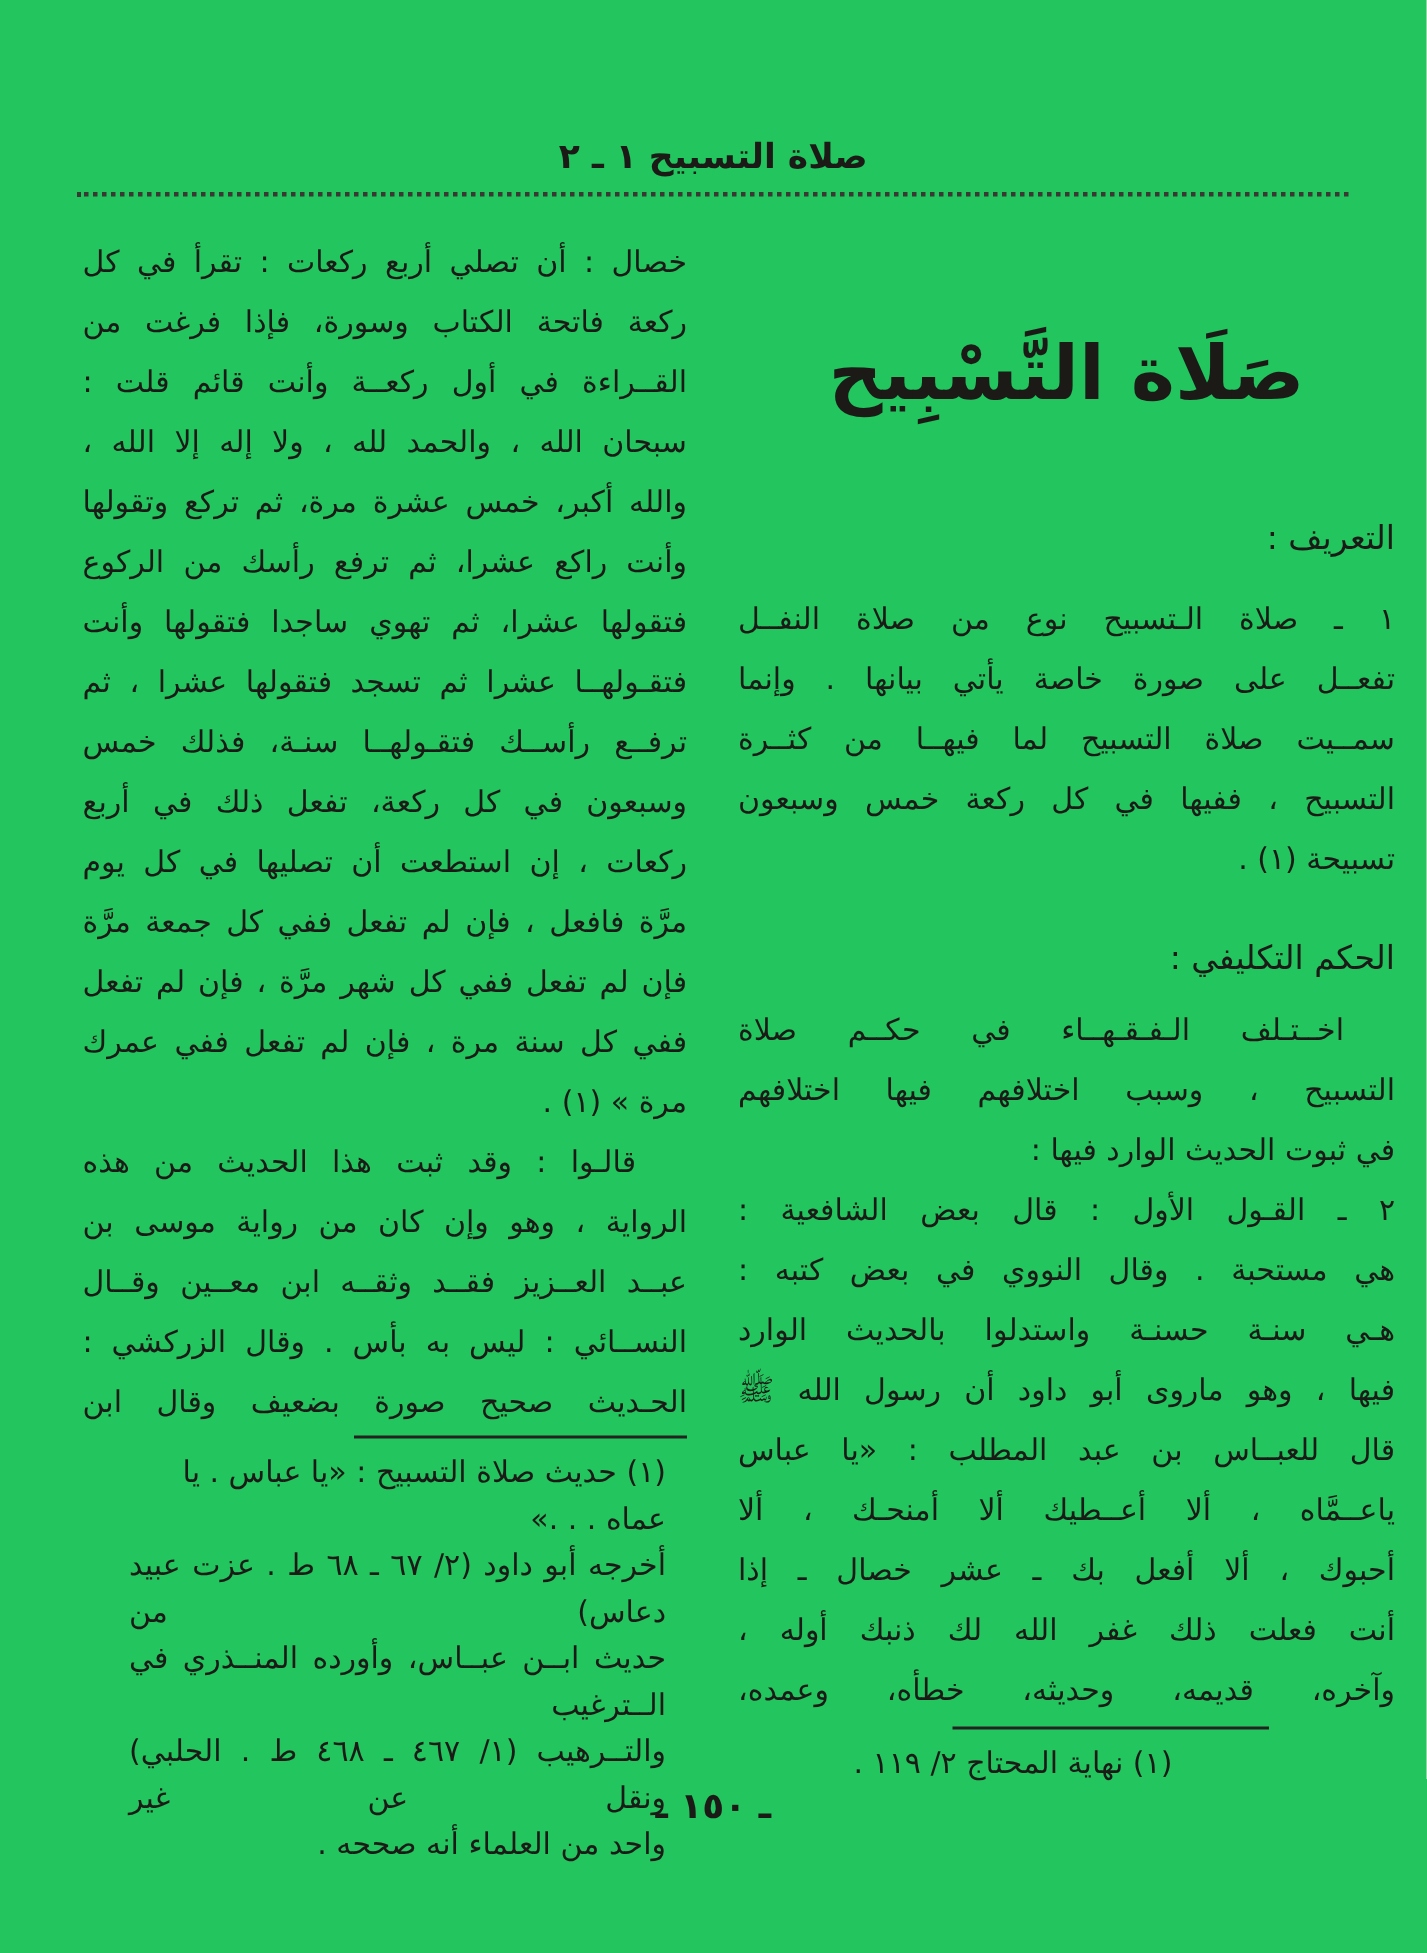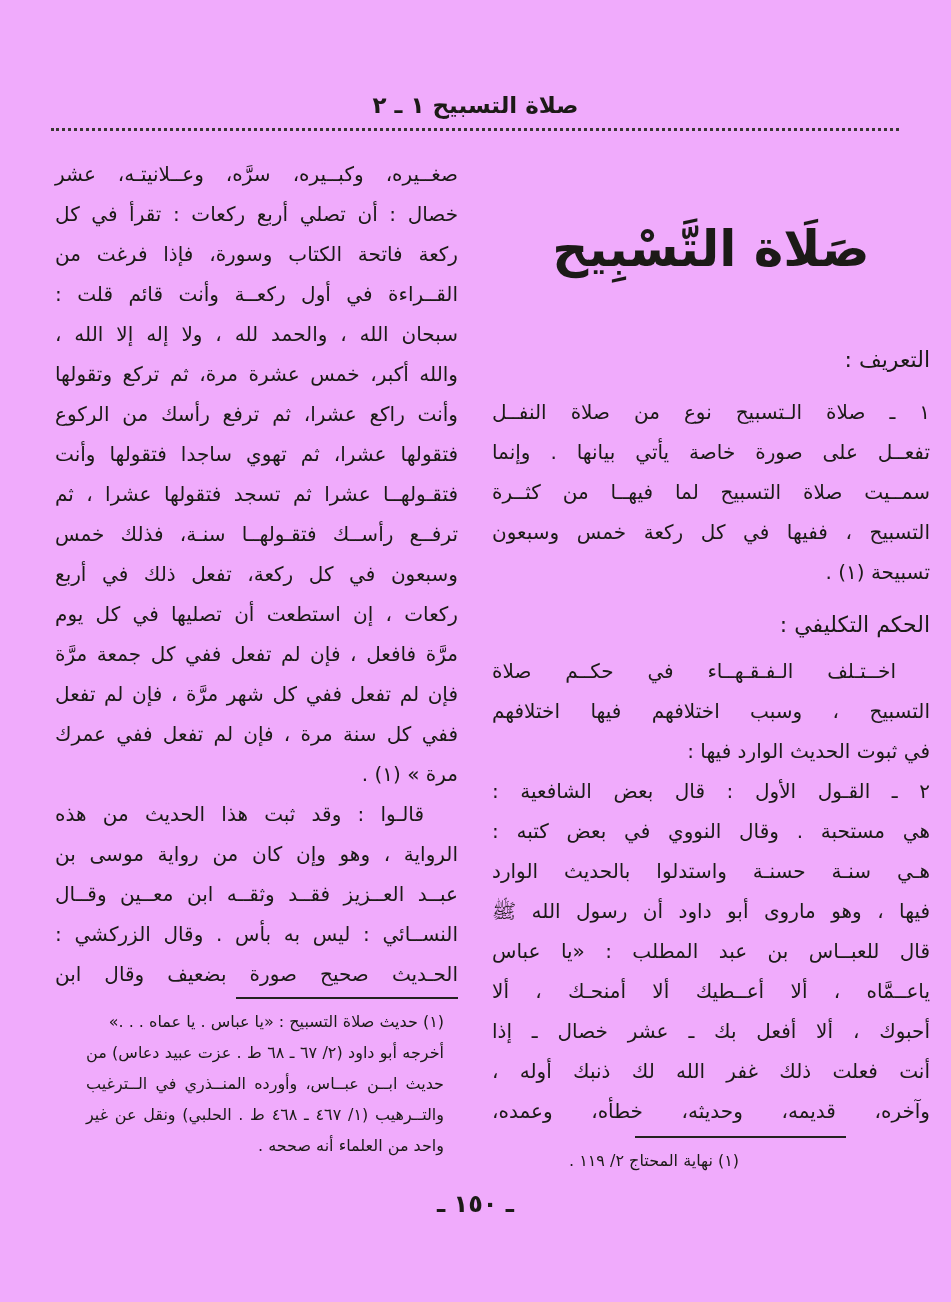--- a/index.html
+++ b/index.html
@@ -5,21 +5,21 @@
   * { margin: 0; padding: 0; box-sizing: border-box; }
   html, body { background: #e9e7e1; }
   body {
     width: 951px; height: 1302px;
     font-family: "DejaVu Sans", sans-serif;
     color: #1c1a17;
   }
   .page {
     position: relative;
     width: 951px; height: 1302px;
-    background: #f0abfc;
+    background: #22c55e;
     direction: rtl;
     overflow: hidden;
   }
   
   .running-header {
     position: absolute; top: 92px; left: 0; right: 0;
     text-align: center;
     font-size: 23px; font-weight: bold;
   }
   .dotted-rule {
@@ -36,21 +36,21 @@
     font-size: 50px; font-weight: bold;
     text-align: center;
     padding-top: 50px; margin-bottom: 40px;
     line-height: 102px;
   }
   .sec-heading {
     font-size: 22px; font-weight: normal;
     line-height: 40px;
     margin-bottom: 12px;
   }
-  .sec-heading.second { margin-top: 13px; margin-bottom: 6px; }
+  .sec-heading.second { margin-top: 28px; margin-bottom: 6px; }
 
   .line {
     font-size: 20px;
     line-height: 40px;
     text-align: justify;
     text-align-last: justify;
     white-space: normal;
   }
   .line.end { text-align: center; text-align-last: right; }
   .line.indent { padding-right: 34px; }
@@ -59,21 +59,21 @@
   .fn-rule {
     border-top: 2px solid #242220;
     margin-bottom: 7px;
   }
   .col-continuation .fn-rule { width: 222px; margin-top: 3px; }
   .col-primary .fn-rule { width: 211px; margin-top: 5px; margin-right: 84px; }
   .fn-block { font-size: 16px; }
   .col-continuation .fn-block { width: 358px; margin-right: 14px; }
   .col-primary .fn-block { padding-left: 77px; }
   .fn-line {
-    font-size: 16px;
+    font-size: 20px;
     line-height: 31px;
     text-align: justify;
     text-align-last: justify;
   }
   .fn-line.end { text-align: right; text-align-last: right; }
   .col-primary .fn-line { text-align: right; text-align-last: left; direction: rtl; }
 
   .page-number {
     position: absolute; top: 1190px; left: 0; right: 0;
     text-align: center;
@@ -127,21 +127,20 @@
     <div class="fn-block">
 
     <div class="fn-line end">(١) نهاية المحتاج ٢/ ١١٩ .</div>
       </div>
   </div>
 
   <div class="col col-continuation">
 
     <div class="para">
 
-    <div class="line">صغــيره، وكبــيره، سرَّه، وعــلانيتـه، عشر</div>
         <div class="line">خصال : أن تصلي أربع ركعات : تقرأ في كل</div>
         <div class="line">ركعة فاتحة الكتاب وسورة، فإذا فرغت من</div>
         <div class="line">القــراءة في أول ركعــة وأنت قائم قلت :</div>
         <div class="line">سبحان الله ، والحمد لله ، ولا إله إلا الله ،</div>
         <div class="line">والله أكبر، خمس عشرة مرة، ثم تركع وتقولها</div>
         <div class="line">وأنت راكع عشرا، ثم ترفع رأسك من الركوع</div>
         <div class="line">فتقولها عشرا، ثم تهوي ساجدا فتقولها وأنت</div>
         <div class="line">فتقـولهــا عشرا ثم تسجد فتقولها عشرا ، ثم</div>
         <div class="line">ترفــع رأســك فتقـولهــا سنـة، فذلك خمس</div>
         <div class="line">وسبعون في كل ركعة، تفعل ذلك في أربع</div>

